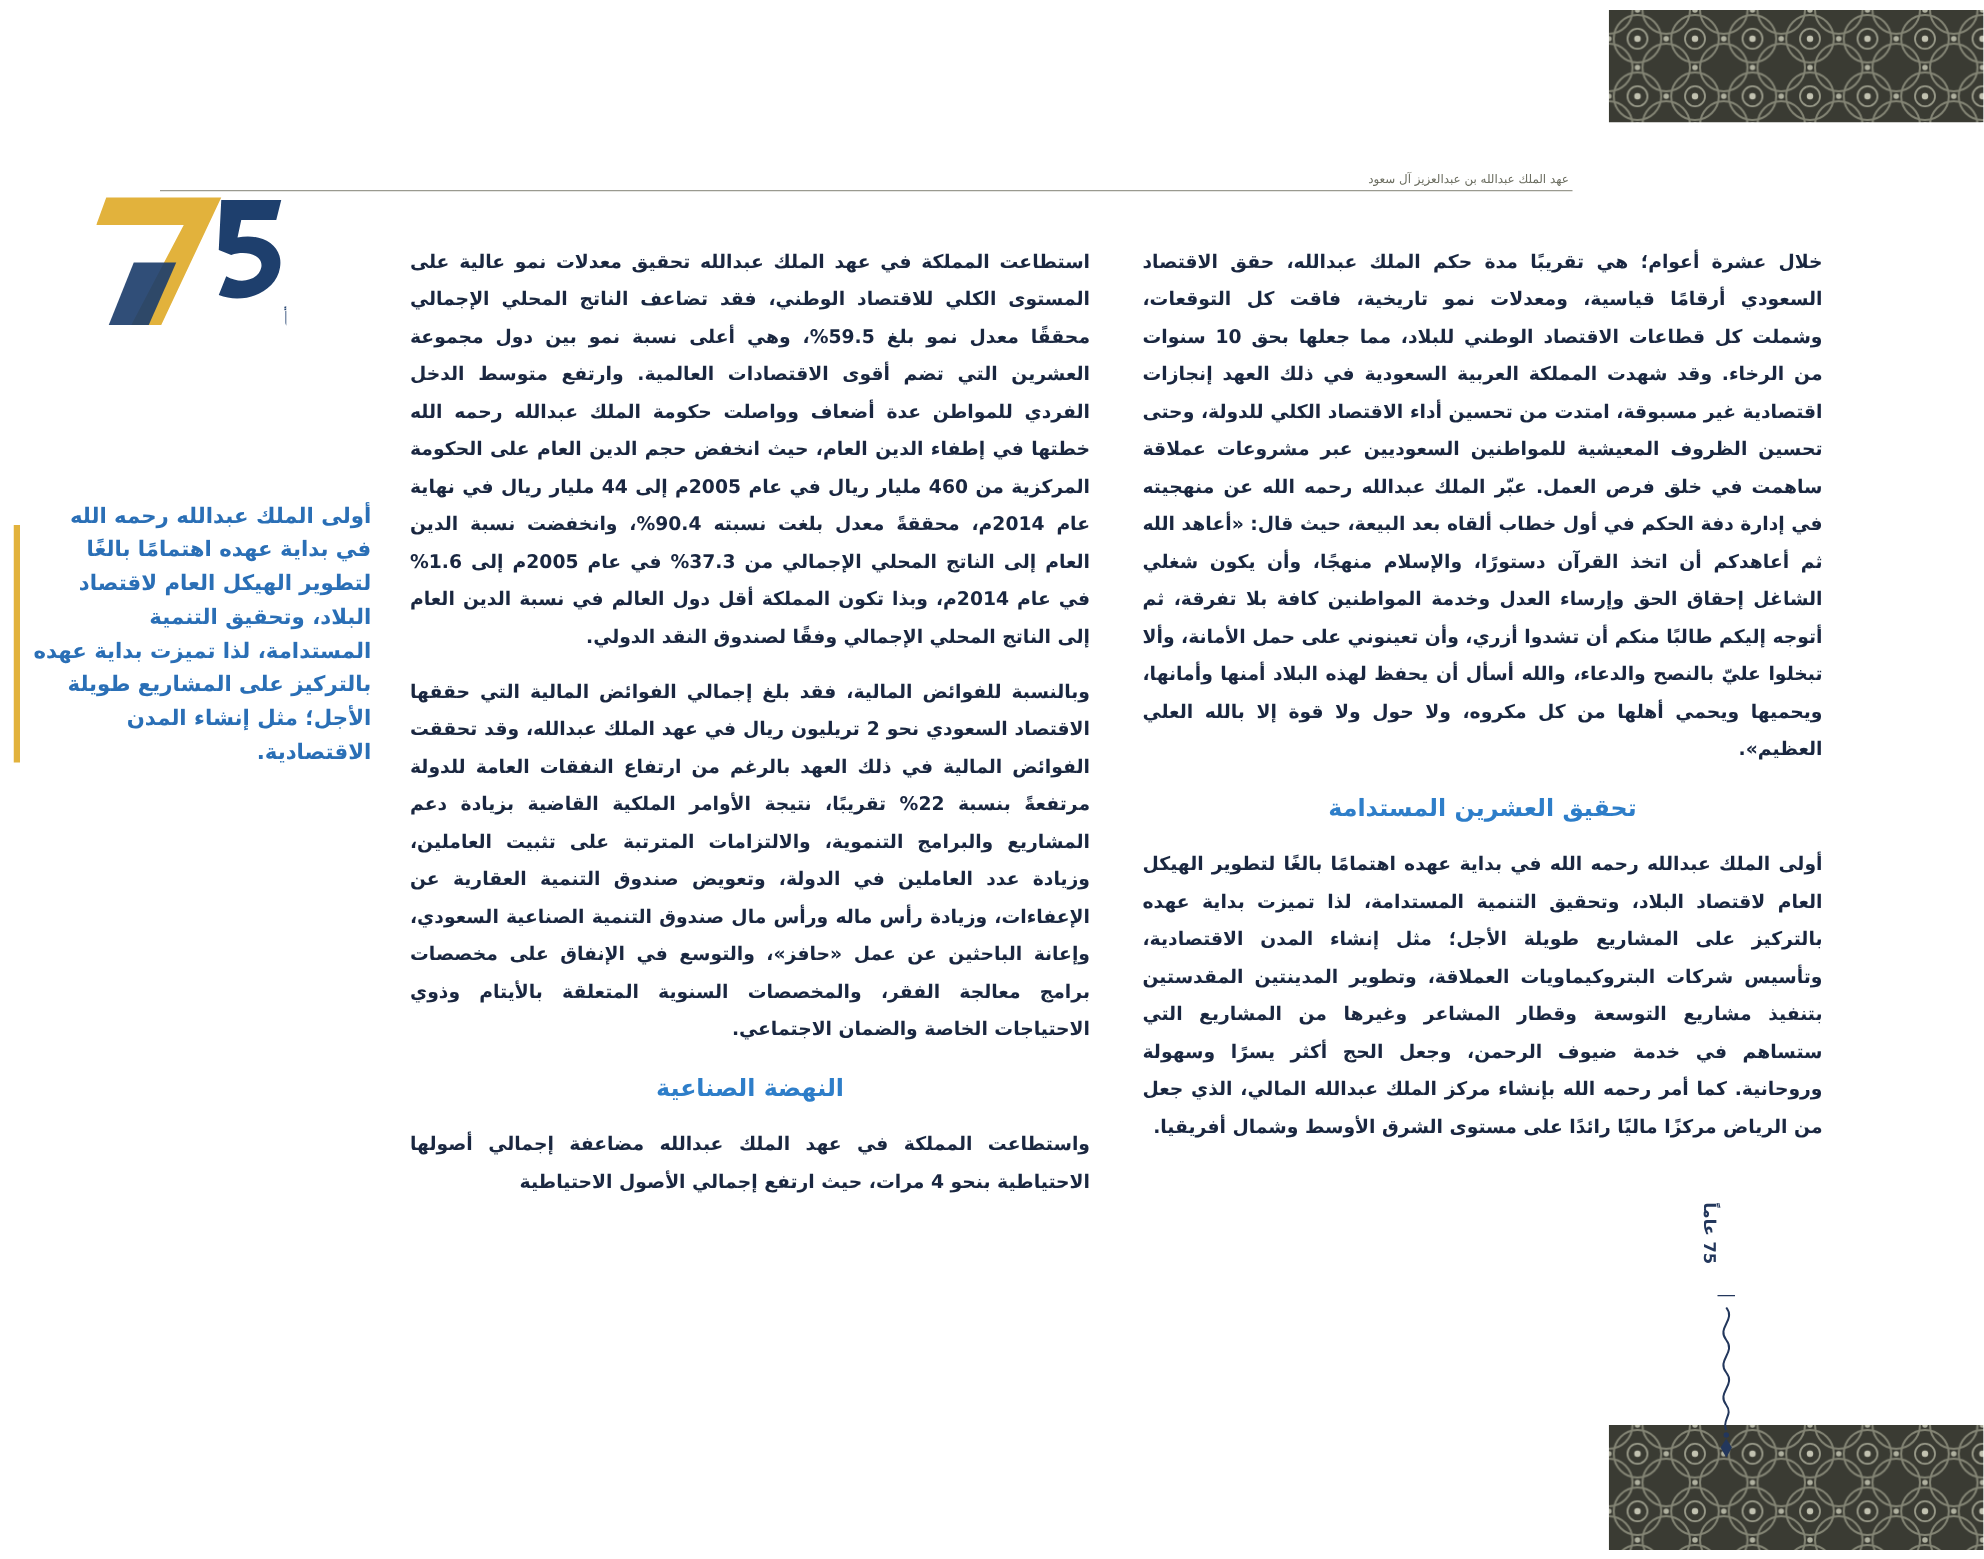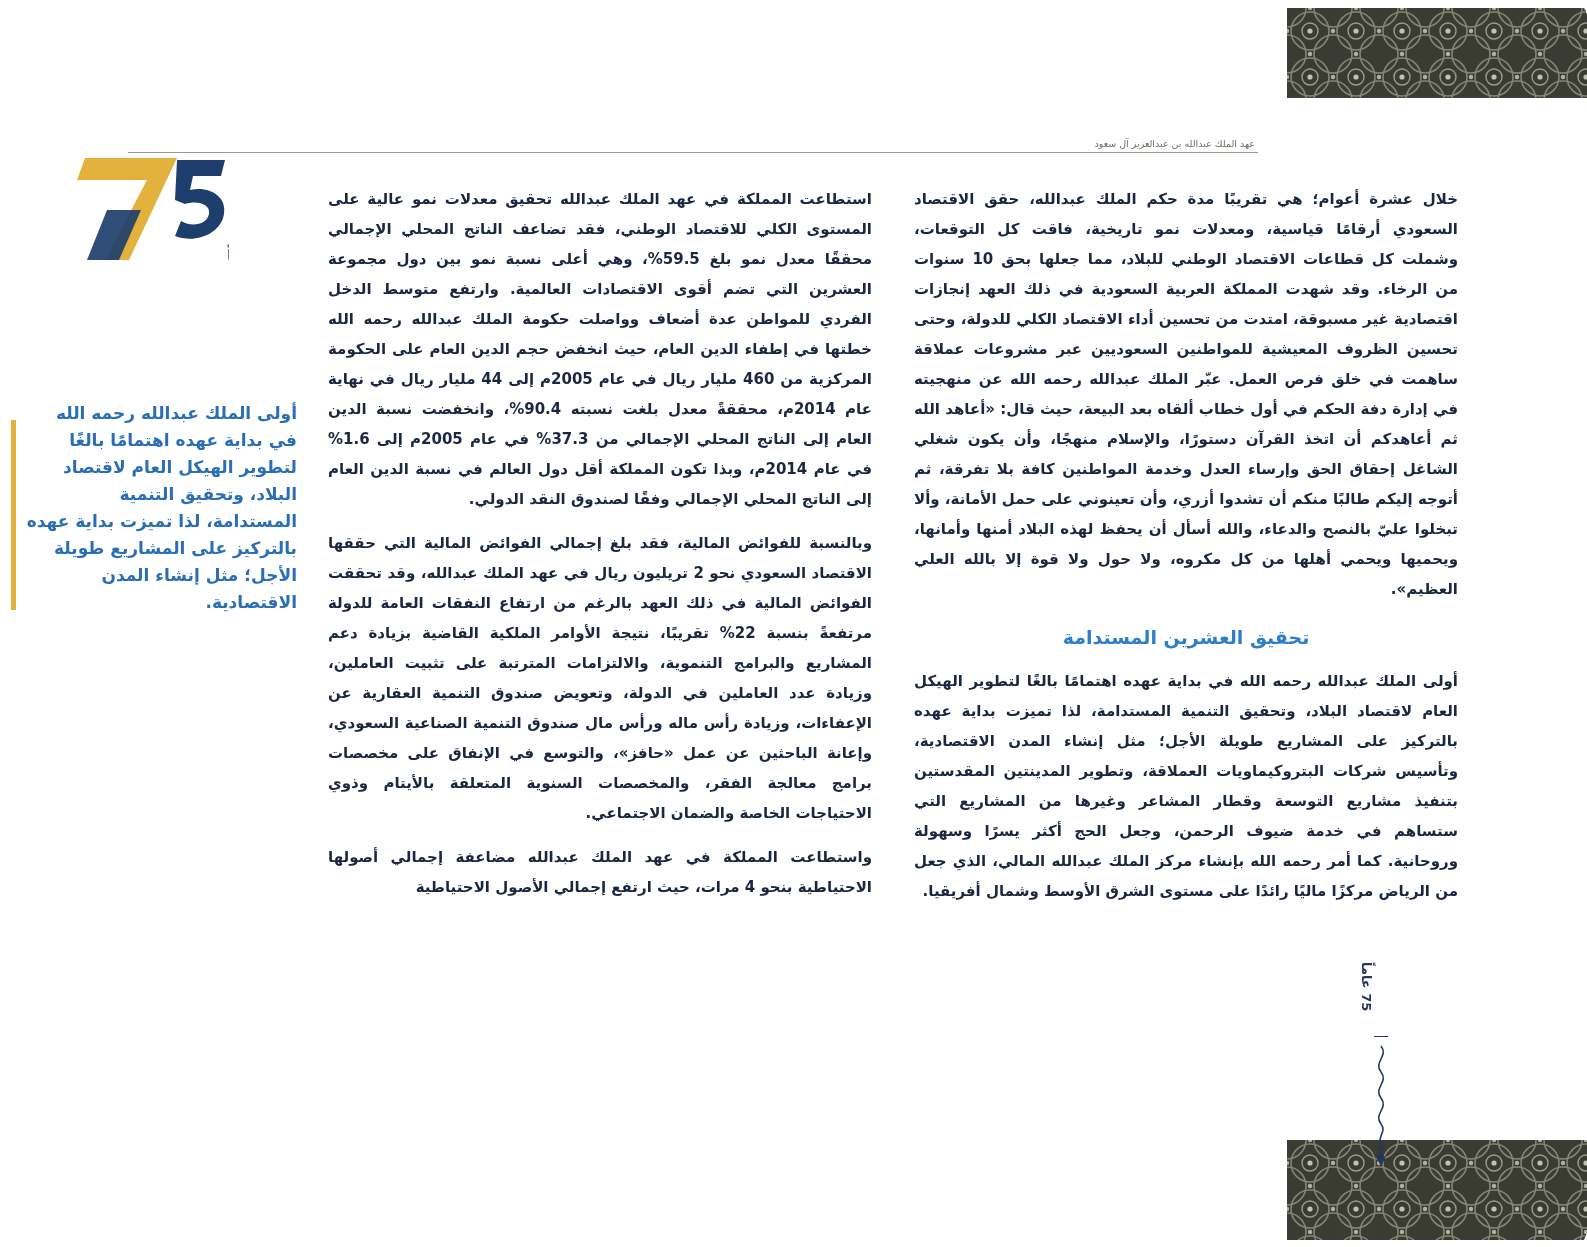--- a/index.html
+++ b/index.html
@@ -1,34 +1,34 @@
 <!DOCTYPE html>
 <html lang="ar" dir="rtl"><head>
 <meta charset="utf-8">
 <style>
   html,body{margin:0;padding:0;background:#ffffff;}
   body{font-family:"DejaVu Sans",sans-serif;}
-  .page{position:relative;width:1587px;height:1247px;background:#ffffff;overflow:hidden;direction:rtl;border-radius:17px;}
+  .page{position:relative;width:1587px;height:1247px;background:#ffffff;overflow:hidden;direction:rtl;}
 
   
   .band{position:absolute;left:0;right:0;display:block;}
   .band-top{top:8px;height:90px;}
   .band-bottom{bottom:7px;height:100px;}
 
   
   .rule-line{position:absolute;top:152px;right:329px;width:1130px;border-top:1px solid #9a9a90;}
   .running-header{position:absolute;top:138px;right:332px;font-size:9.5px;letter-spacing:1.5px;color:#6b6d60;direction:rtl;}
 
   
   .logo{position:absolute;top:148px;left:77px;width:152px;height:118px;}
 
   
   .content{position:absolute;top:182px;right:129px;width:1130px;height:953px;overflow:hidden;display:flex;gap:42px;direction:rtl;}
   .col{width:544px;direction:rtl;}
-  .body-p{margin:2px 0 14px 0;font-size:15px;line-height:30px;font-weight:bold;color:#1a2740;text-align:justify;}
+  .body-p{margin:12px 0 14px 0;font-size:15px;line-height:30px;font-weight:bold;color:#1a2740;text-align:justify;}
   .section-heading{margin:20px 0 16px 0;font-size:19px;line-height:26px;font-weight:bold;color:#2e7ec9;text-align:center;}
 
   
   .pullquote-wrap{position:absolute;top:400px;left:25px;width:272px;direction:rtl;}
   .pullquote-text{font-size:17px;line-height:27px;font-weight:bold;color:#2a6fb6;text-align:right;margin:0;}
   .pullquote-bar{position:absolute;top:20px;bottom:6px;left:-14px;width:5px;background:#e2b23c;}
 
   
   .side-label{position:absolute;left:1374px;top:962px;transform:rotate(90deg);transform-origin:left top;white-space:nowrap;font-size:13px;font-weight:bold;color:#23375c;direction:rtl;}
   .side-tick{position:absolute;left:1374px;top:1036px;width:14px;border-top:1.5px solid #23375c;}
@@ -77,20 +77,21 @@
 
   <div class="content">
     <div class="col">
       <p class="body-p">خلال عشرة أعوام؛ هي تقريبًا مدة حكم الملك عبدالله، حقق الاقتصاد السعودي أرقامًا قياسية، ومعدلات نمو تاريخية، فاقت كل التوقعات، وشملت كل قطاعات الاقتصاد الوطني للبلاد، مما جعلها بحق 10 سنوات من الرخاء. وقد شهدت المملكة العربية السعودية في ذلك العهد إنجازات اقتصادية غير مسبوقة، امتدت من تحسين أداء الاقتصاد الكلي للدولة، وحتى تحسين الظروف المعيشية للمواطنين السعوديين عبر مشروعات عملاقة ساهمت في خلق فرص العمل. عبّر الملك عبدالله رحمه الله عن منهجيته في إدارة دفة الحكم في أول خطاب ألقاه بعد البيعة، حيث قال: «أعاهد الله ثم أعاهدكم أن اتخذ القرآن دستورًا، والإسلام منهجًا، وأن يكون شغلي الشاغل إحقاق الحق وإرساء العدل وخدمة المواطنين كافة بلا تفرقة، ثم أتوجه إليكم طالبًا منكم أن تشدوا أزري، وأن تعينوني على حمل الأمانة، وألا تبخلوا عليّ بالنصح والدعاء، والله أسأل أن يحفظ لهذه البلاد أمنها وأمانها، ويحميها ويحمي أهلها من كل مكروه، ولا حول ولا قوة إلا بالله العلي العظيم».</p>
       <h2 class="section-heading">تحقيق العشرين المستدامة</h2>
       <p class="body-p">أولى الملك عبدالله رحمه الله في بداية عهده اهتمامًا بالغًا لتطوير الهيكل العام لاقتصاد البلاد، وتحقيق التنمية المستدامة، لذا تميزت بداية عهده بالتركيز على المشاريع طويلة الأجل؛ مثل إنشاء المدن الاقتصادية، وتأسيس شركات البتروكيماويات العملاقة، وتطوير المدينتين المقدستين بتنفيذ مشاريع التوسعة وقطار المشاعر وغيرها من المشاريع التي ستساهم في خدمة ضيوف الرحمن، وجعل الحج أكثر يسرًا وسهولة وروحانية. كما أمر رحمه الله بإنشاء مركز الملك عبدالله المالي، الذي جعل من الرياض مركزًا ماليًا رائدًا على مستوى الشرق الأوسط وشمال أفريقيا.</p>
     </div>
     <div class="col">
       <p class="body-p">استطاعت المملكة في عهد الملك عبدالله تحقيق معدلات نمو عالية على المستوى الكلي للاقتصاد الوطني، فقد تضاعف الناتج المحلي الإجمالي محققًا معدل نمو بلغ 59.5%، وهي أعلى نسبة نمو بين دول مجموعة العشرين التي تضم أقوى الاقتصادات العالمية. وارتفع متوسط الدخل الفردي للمواطن عدة أضعاف وواصلت حكومة الملك عبدالله رحمه الله خطتها في إطفاء الدين العام، حيث انخفض حجم الدين العام على الحكومة المركزية من 460 مليار ريال في عام 2005م إلى 44 مليار ريال في نهاية عام 2014م، محققةً معدل بلغت نسبته 90.4%، وانخفضت نسبة الدين العام إلى الناتج المحلي الإجمالي من 37.3% في عام 2005م إلى 1.6% في عام 2014م، وبذا تكون المملكة أقل دول العالم في نسبة الدين العام إلى الناتج المحلي الإجمالي وفقًا لصندوق النقد الدولي.</p>
       <p class="body-p">وبالنسبة للفوائض المالية، فقد بلغ إجمالي الفوائض المالية التي حققها الاقتصاد السعودي نحو 2 تريليون ريال في عهد الملك عبدالله، وقد تحققت الفوائض المالية في ذلك العهد بالرغم من ارتفاع النفقات العامة للدولة مرتفعةً بنسبة 22% تقريبًا، نتيجة الأوامر الملكية القاضية بزيادة دعم المشاريع والبرامج التنموية، والالتزامات المترتبة على تثبيت العاملين، وزيادة عدد العاملين في الدولة، وتعويض صندوق التنمية العقارية عن الإعفاءات، وزيادة رأس ماله ورأس مال صندوق التنمية الصناعية السعودي، وإعانة الباحثين عن عمل «حافز»، والتوسع في الإنفاق على مخصصات برامج معالجة الفقر، والمخصصات السنوية المتعلقة بالأيتام وذوي الاحتياجات الخاصة والضمان الاجتماعي.</p>
+      <h2 class="section-heading">النهضة الصناعية</h2>
       <p class="body-p">واستطاعت المملكة في عهد الملك عبدالله مضاعفة إجمالي أصولها الاحتياطية بنحو 4 مرات، حيث ارتفع إجمالي الأصول الاحتياطية</p>
     </div>
   </div>
 
   <div class="pullquote-wrap">
     <div class="pullquote-bar"></div>
     <p class="pullquote-text">أولى الملك عبدالله رحمه الله في بداية عهده اهتمامًا بالغًا لتطوير الهيكل العام لاقتصاد البلاد، وتحقيق التنمية المستدامة، لذا تميزت بداية عهده بالتركيز على المشاريع طويلة الأجل؛ مثل إنشاء المدن الاقتصادية.</p>
   </div>
 
   <div class="side-label">75 عاماً</div>

